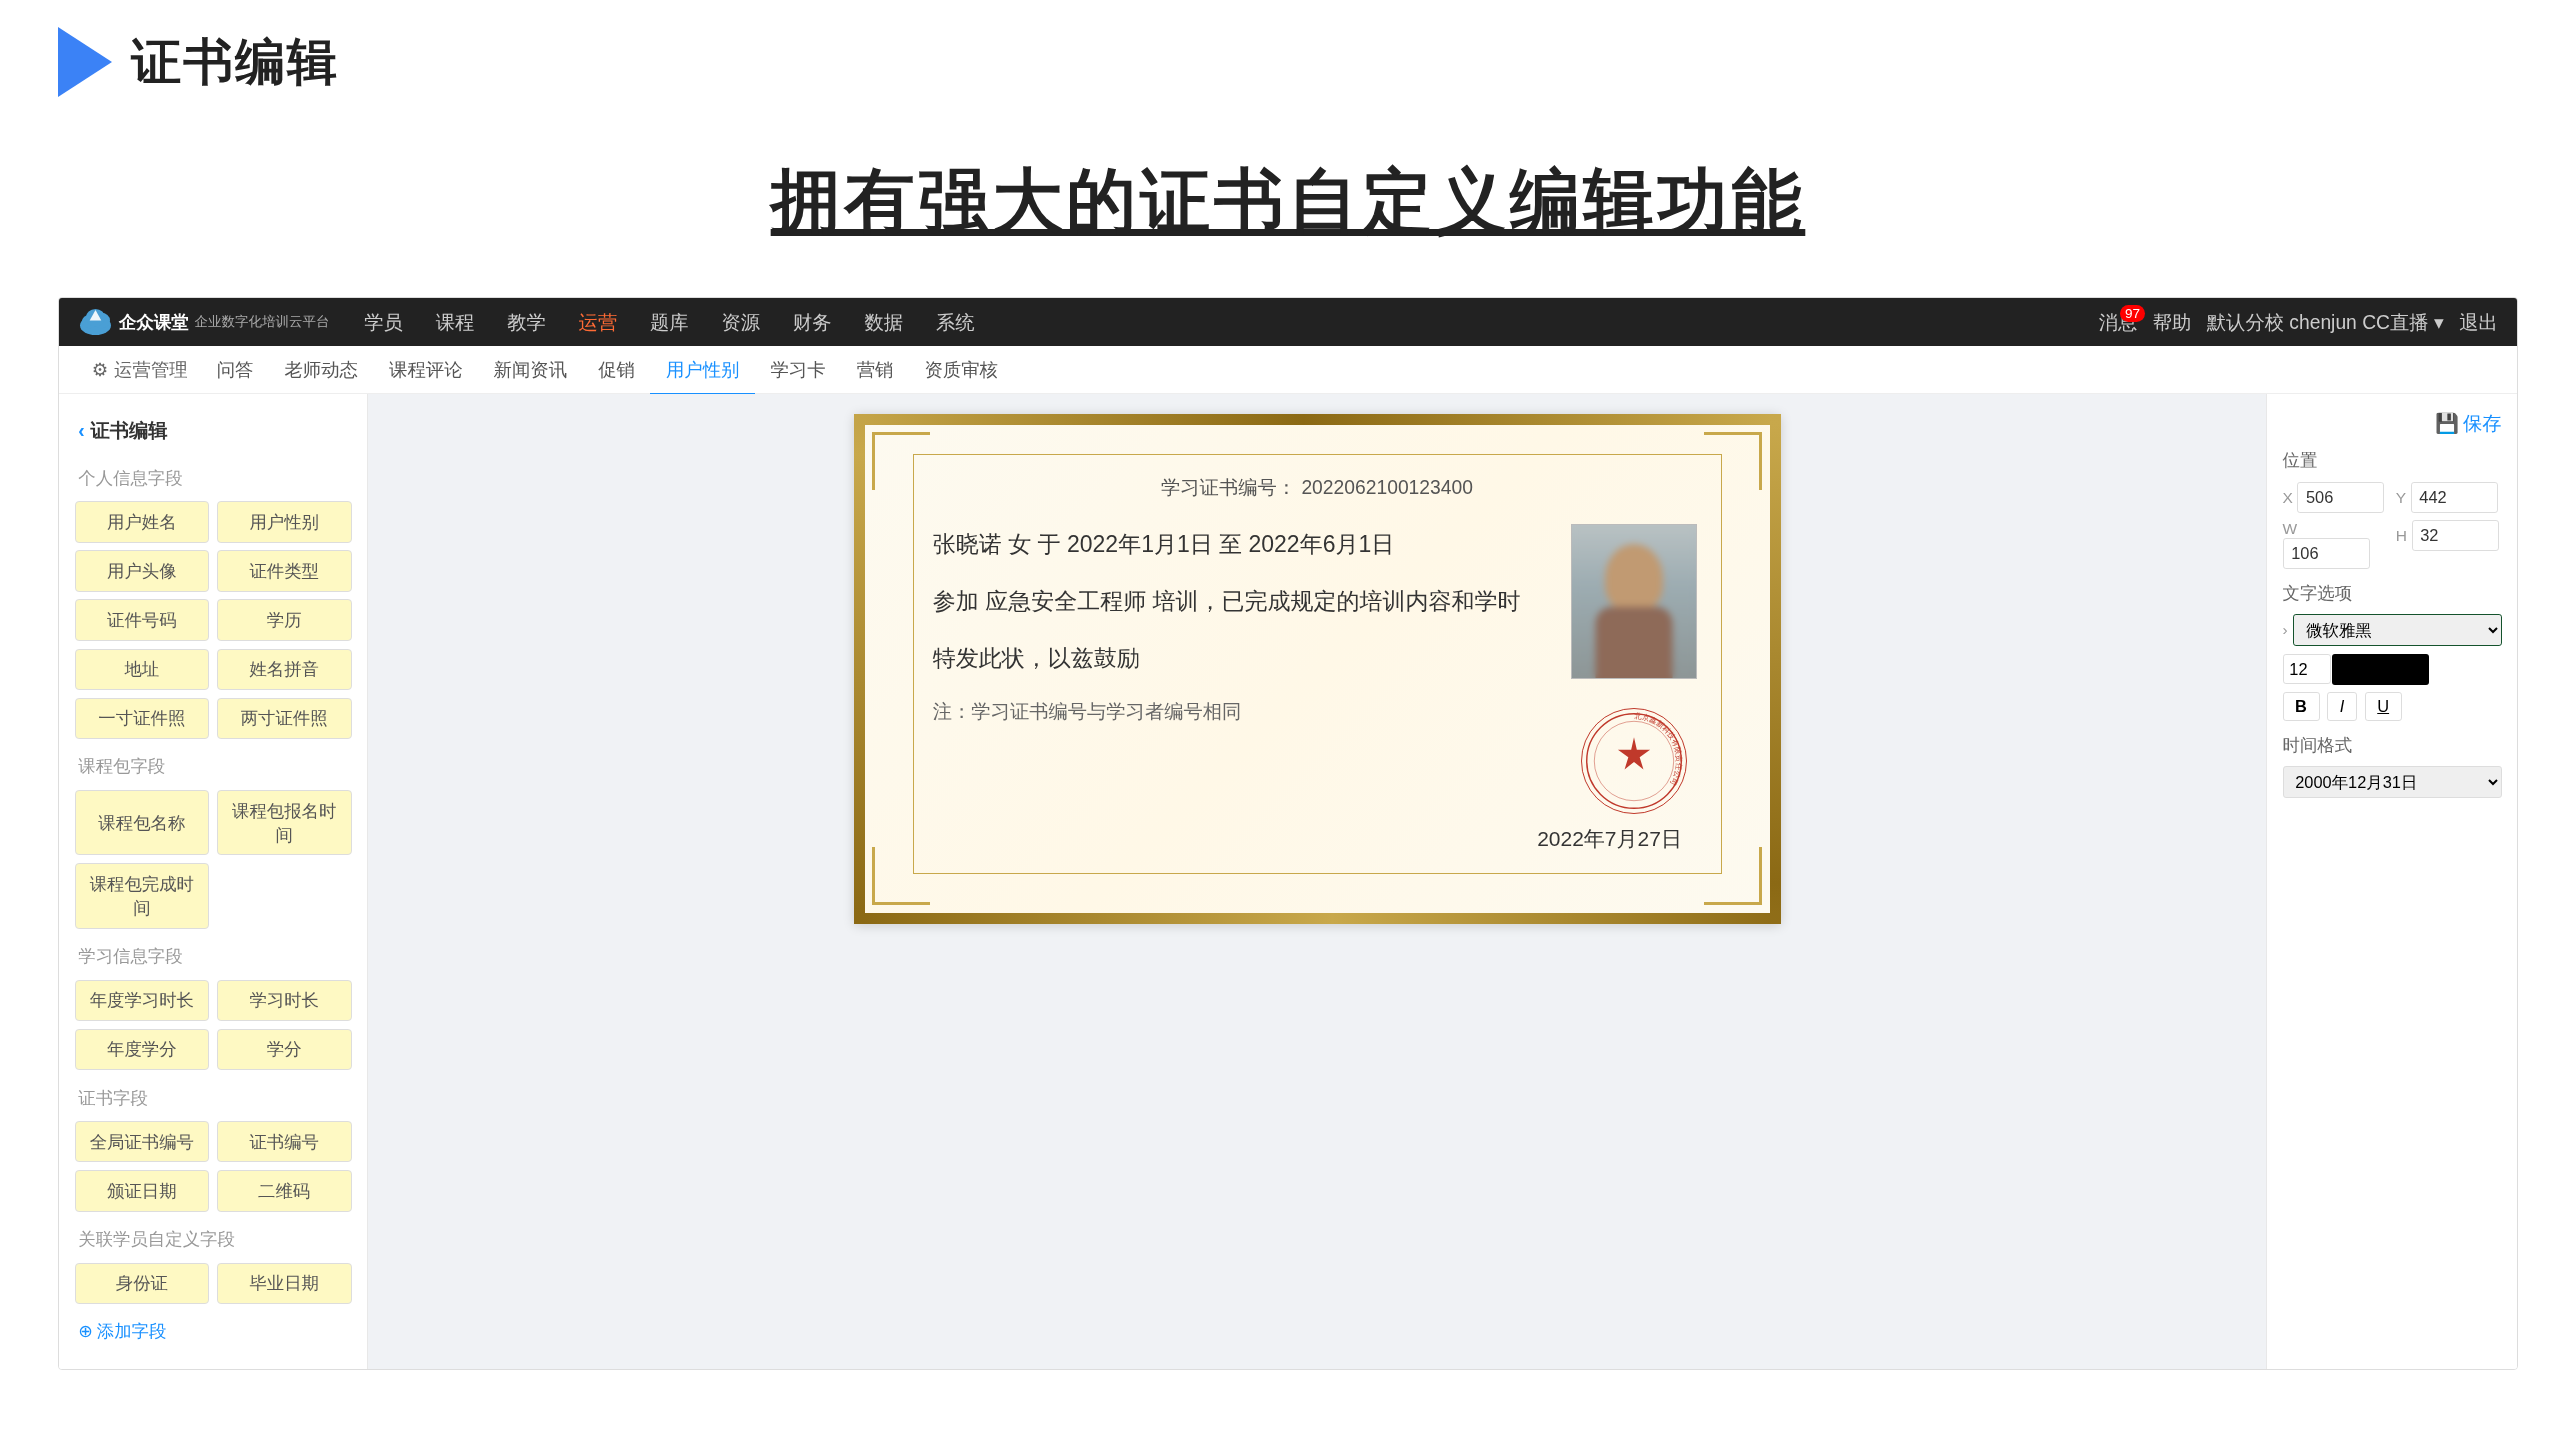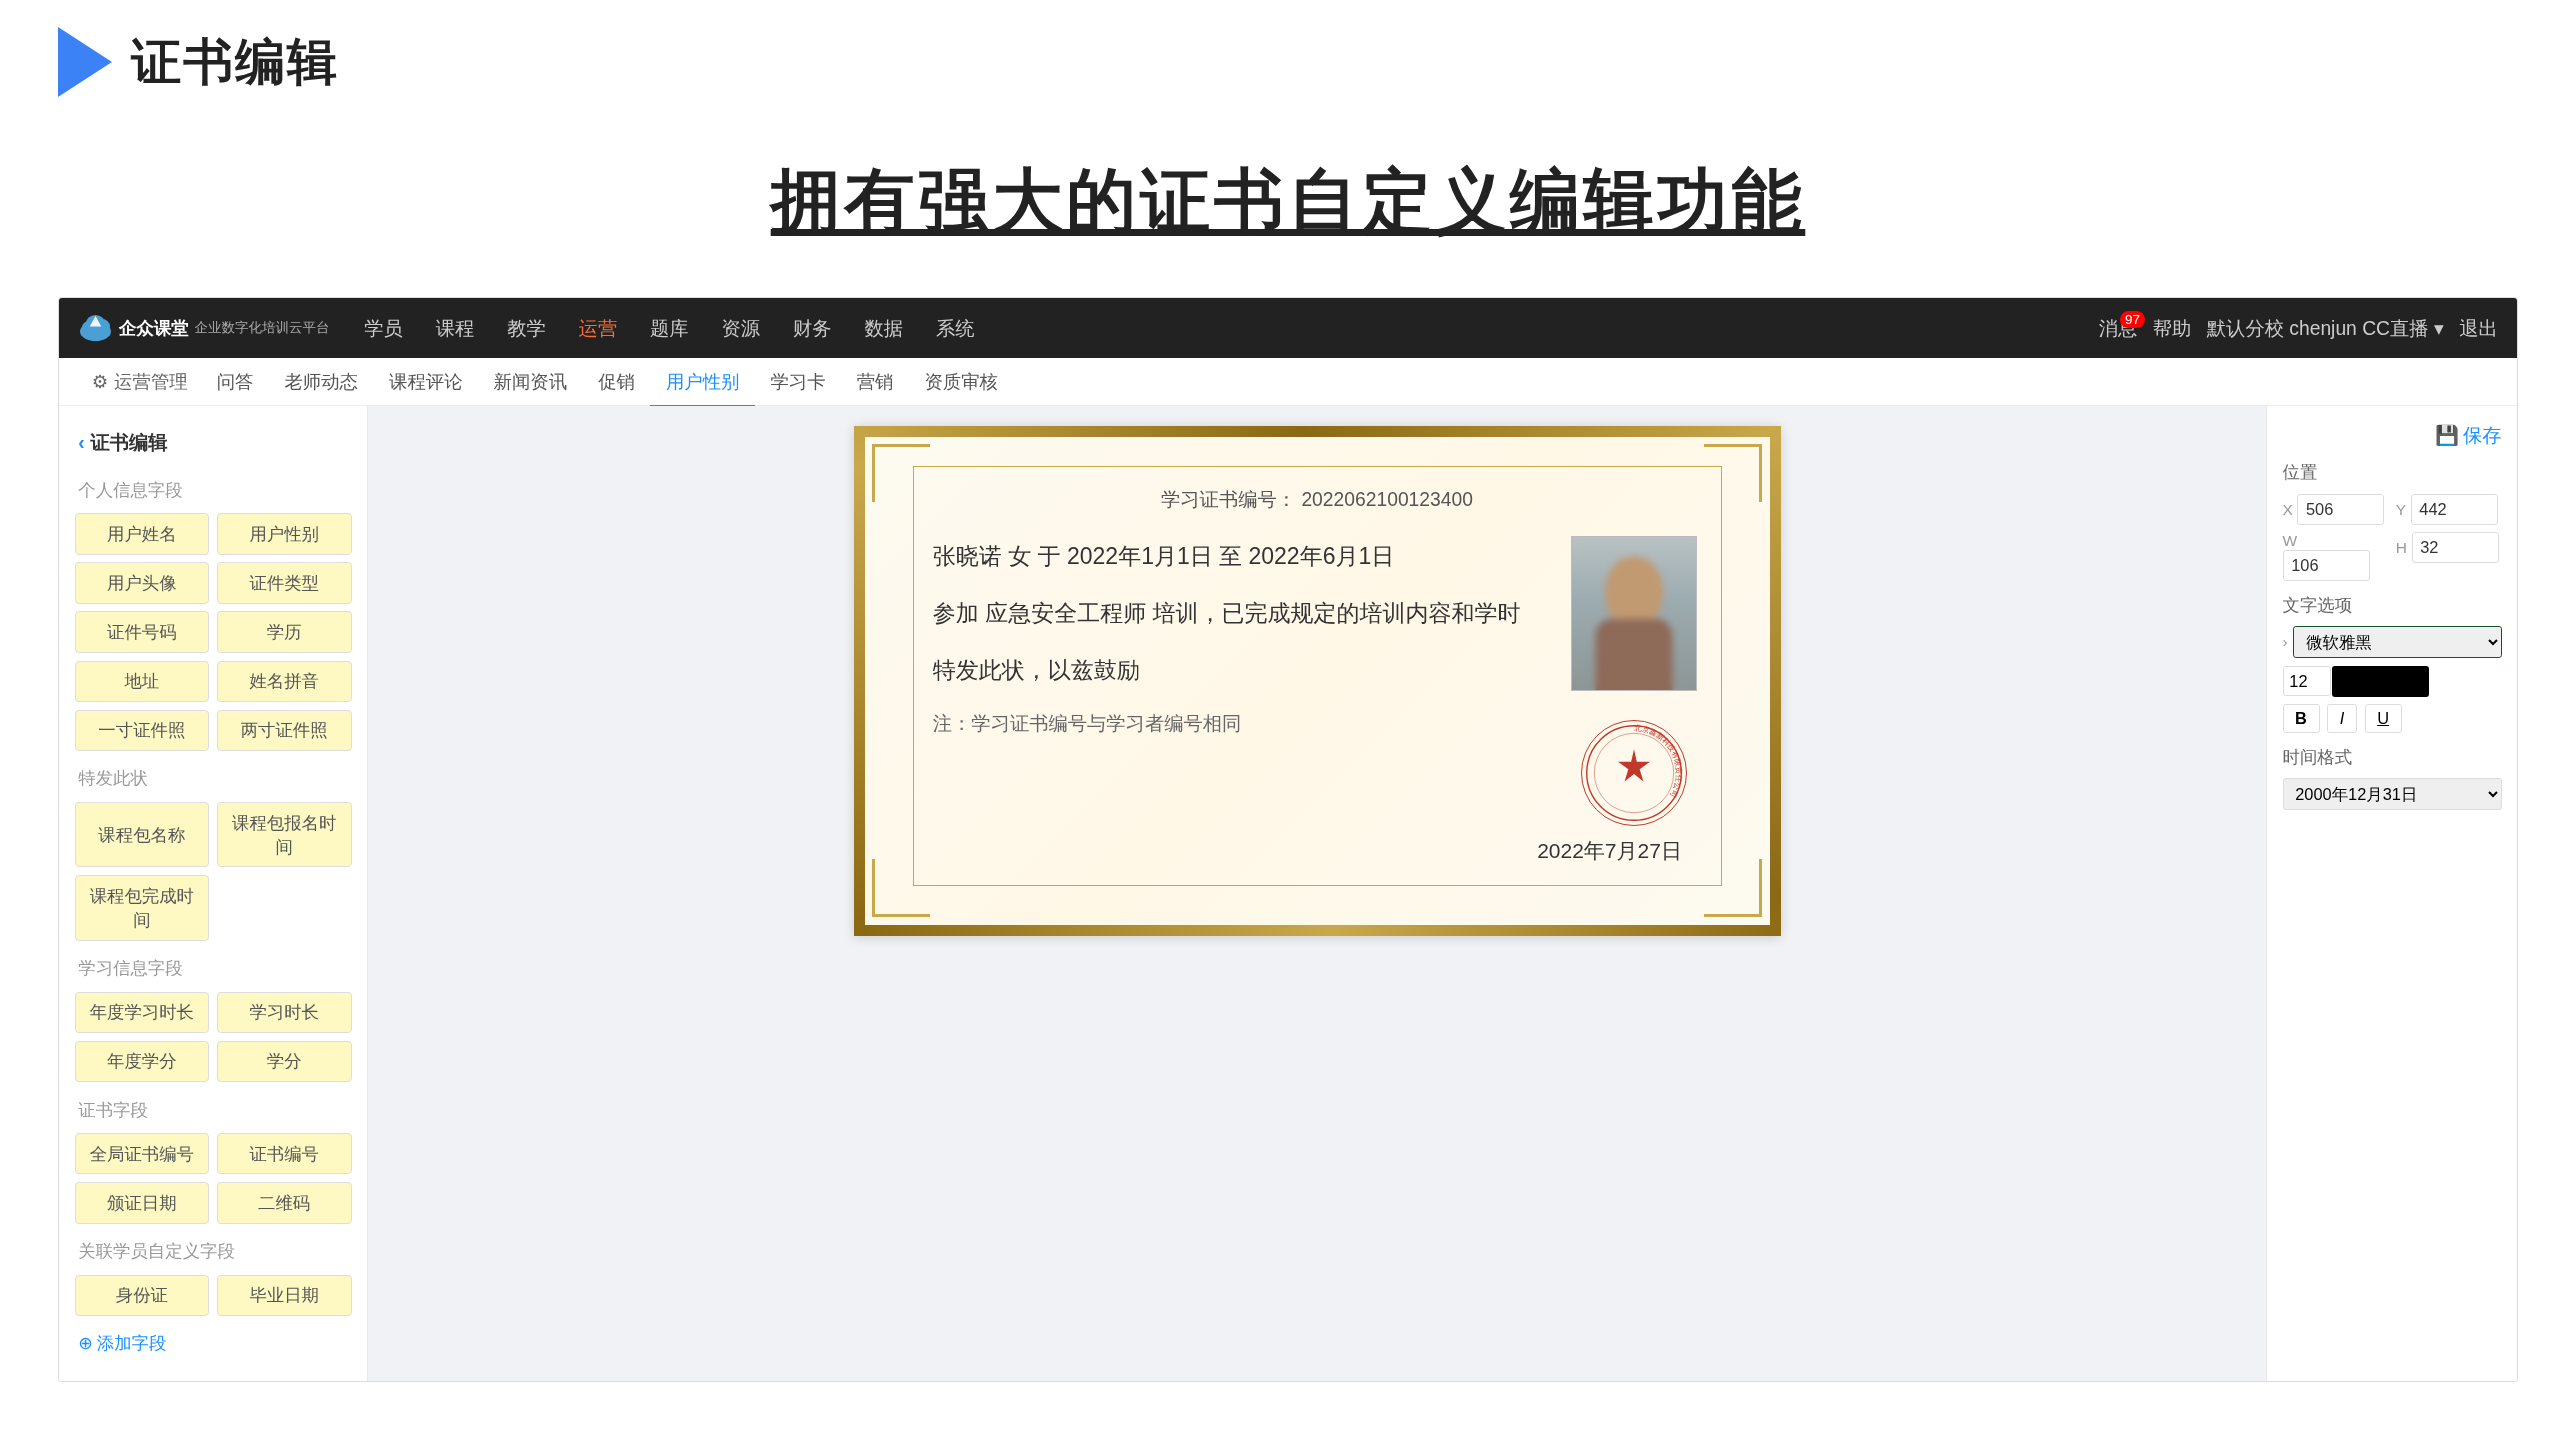--- a/index.html
+++ b/index.html
@@ -33,21 +33,21 @@
       border: 1px solid #ddd;
       border-radius: 3.9px;
       overflow: hidden;
       background: #f5f5f5;
     }
 
     
     .app-navbar {
       background: #222; color: #ccc;
       display: flex; align-items: center; justify-content: space-between;
-      padding: 0 19.3px; height: 60px;
+      padding: 0 19.3px; height: 48px;
     }
     .app-navbar-left { display: flex; align-items: center; gap: 19.3px; }
     .app-logo { color: #fff; font-size: 21px; display: flex; align-items: center; gap: 5.8px; }
     .app-nav-items { display: flex; gap: 1.9px; }
     .app-nav-item { color: #ccc; font-size: 19.3px; padding: 7.7px 15.5px; cursor: pointer; border-radius: 2.9px; }
     .app-nav-item.active { color: #FF6B35; }
     .app-navbar-right { display: flex; align-items: center; gap: 15.5px; font-size: 19.3px; color: #ccc; }
     .notification-badge { position: relative; display: inline-block; }
     .badge-dot { position: absolute; top: -3.9px; right: -7.7px; background: #f00; color: #fff; font-size: 13.5px; border-radius: 9.7px; padding: 1px 4.8px; min-width: 17.4px; text-align: center; }
 
@@ -200,21 +200,21 @@
         <button class="field-btn">用户头像</button>
         <button class="field-btn">证件类型</button>
         <button class="field-btn">证件号码</button>
         <button class="field-btn">学历</button>
         <button class="field-btn">地址</button>
         <button class="field-btn">姓名拼音</button>
         <button class="field-btn">一寸证件照</button>
         <button class="field-btn">两寸证件照</button>
       </div>
 
-      <div class="sidebar-section-label">特发此状</div>
+      <div class="sidebar-section-label">课程包字段</div>
       <div class="field-grid">
         <button class="field-btn">课程包名称</button>
         <button class="field-btn">课程包报名时间</button>
         <button class="field-btn">课程包完成时间</button>
       </div>
 
       <div class="sidebar-section-label">学习信息字段</div>
       <div class="field-grid">
         <button class="field-btn">年度学习时长</button>
         <button class="field-btn">学习时长</button>

